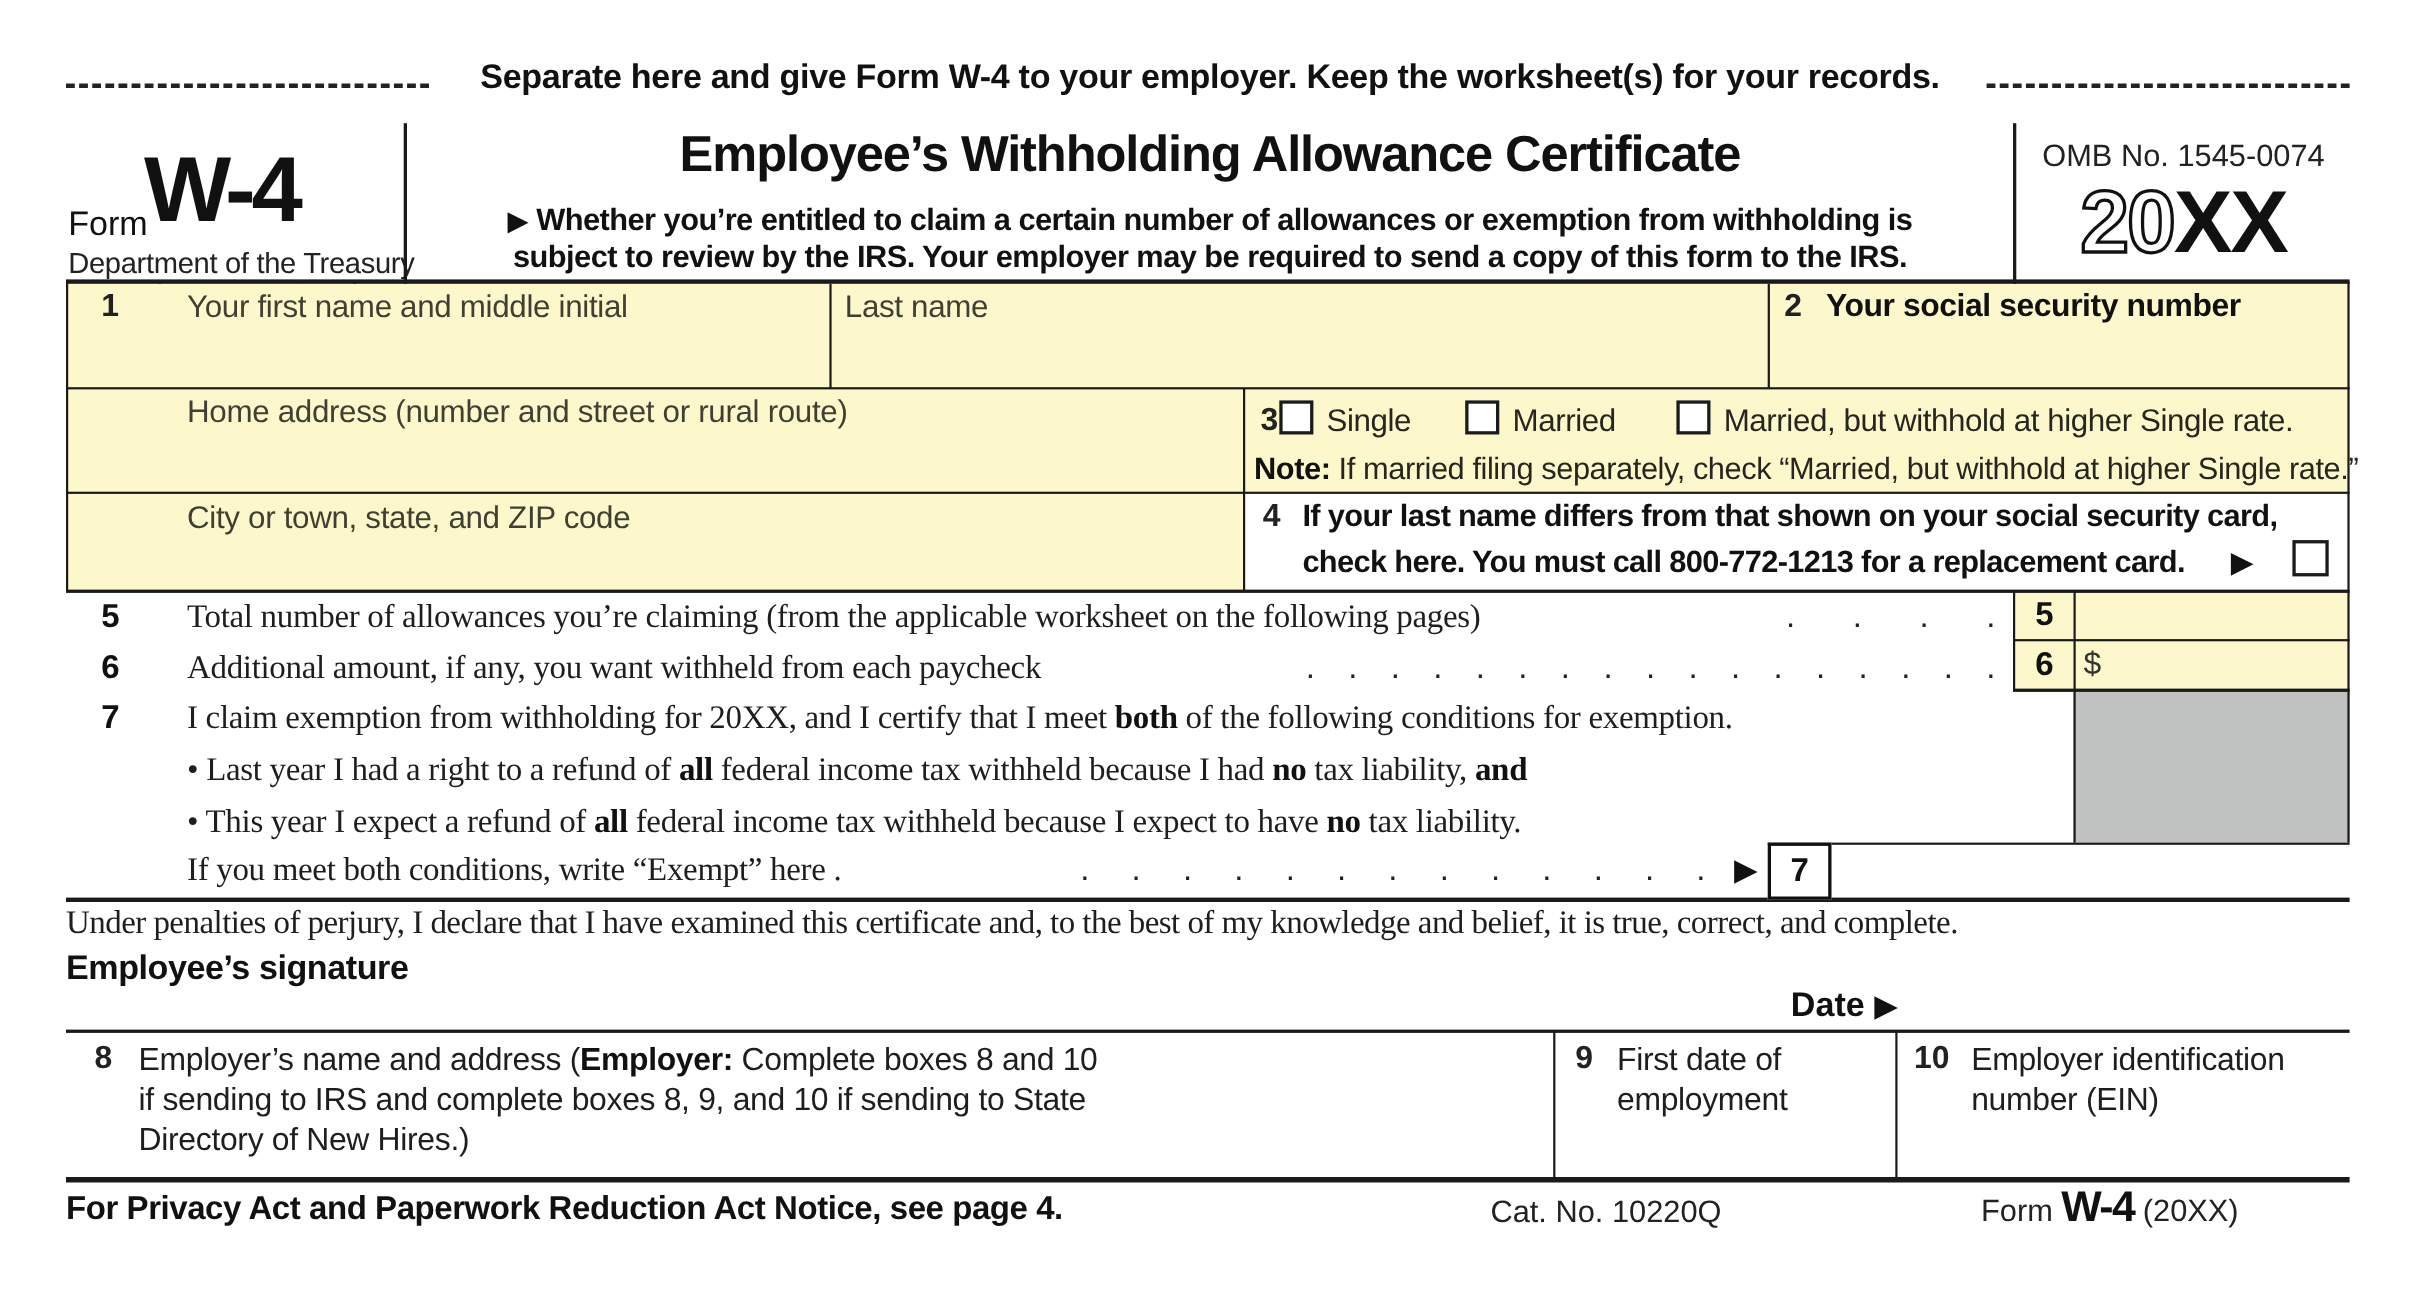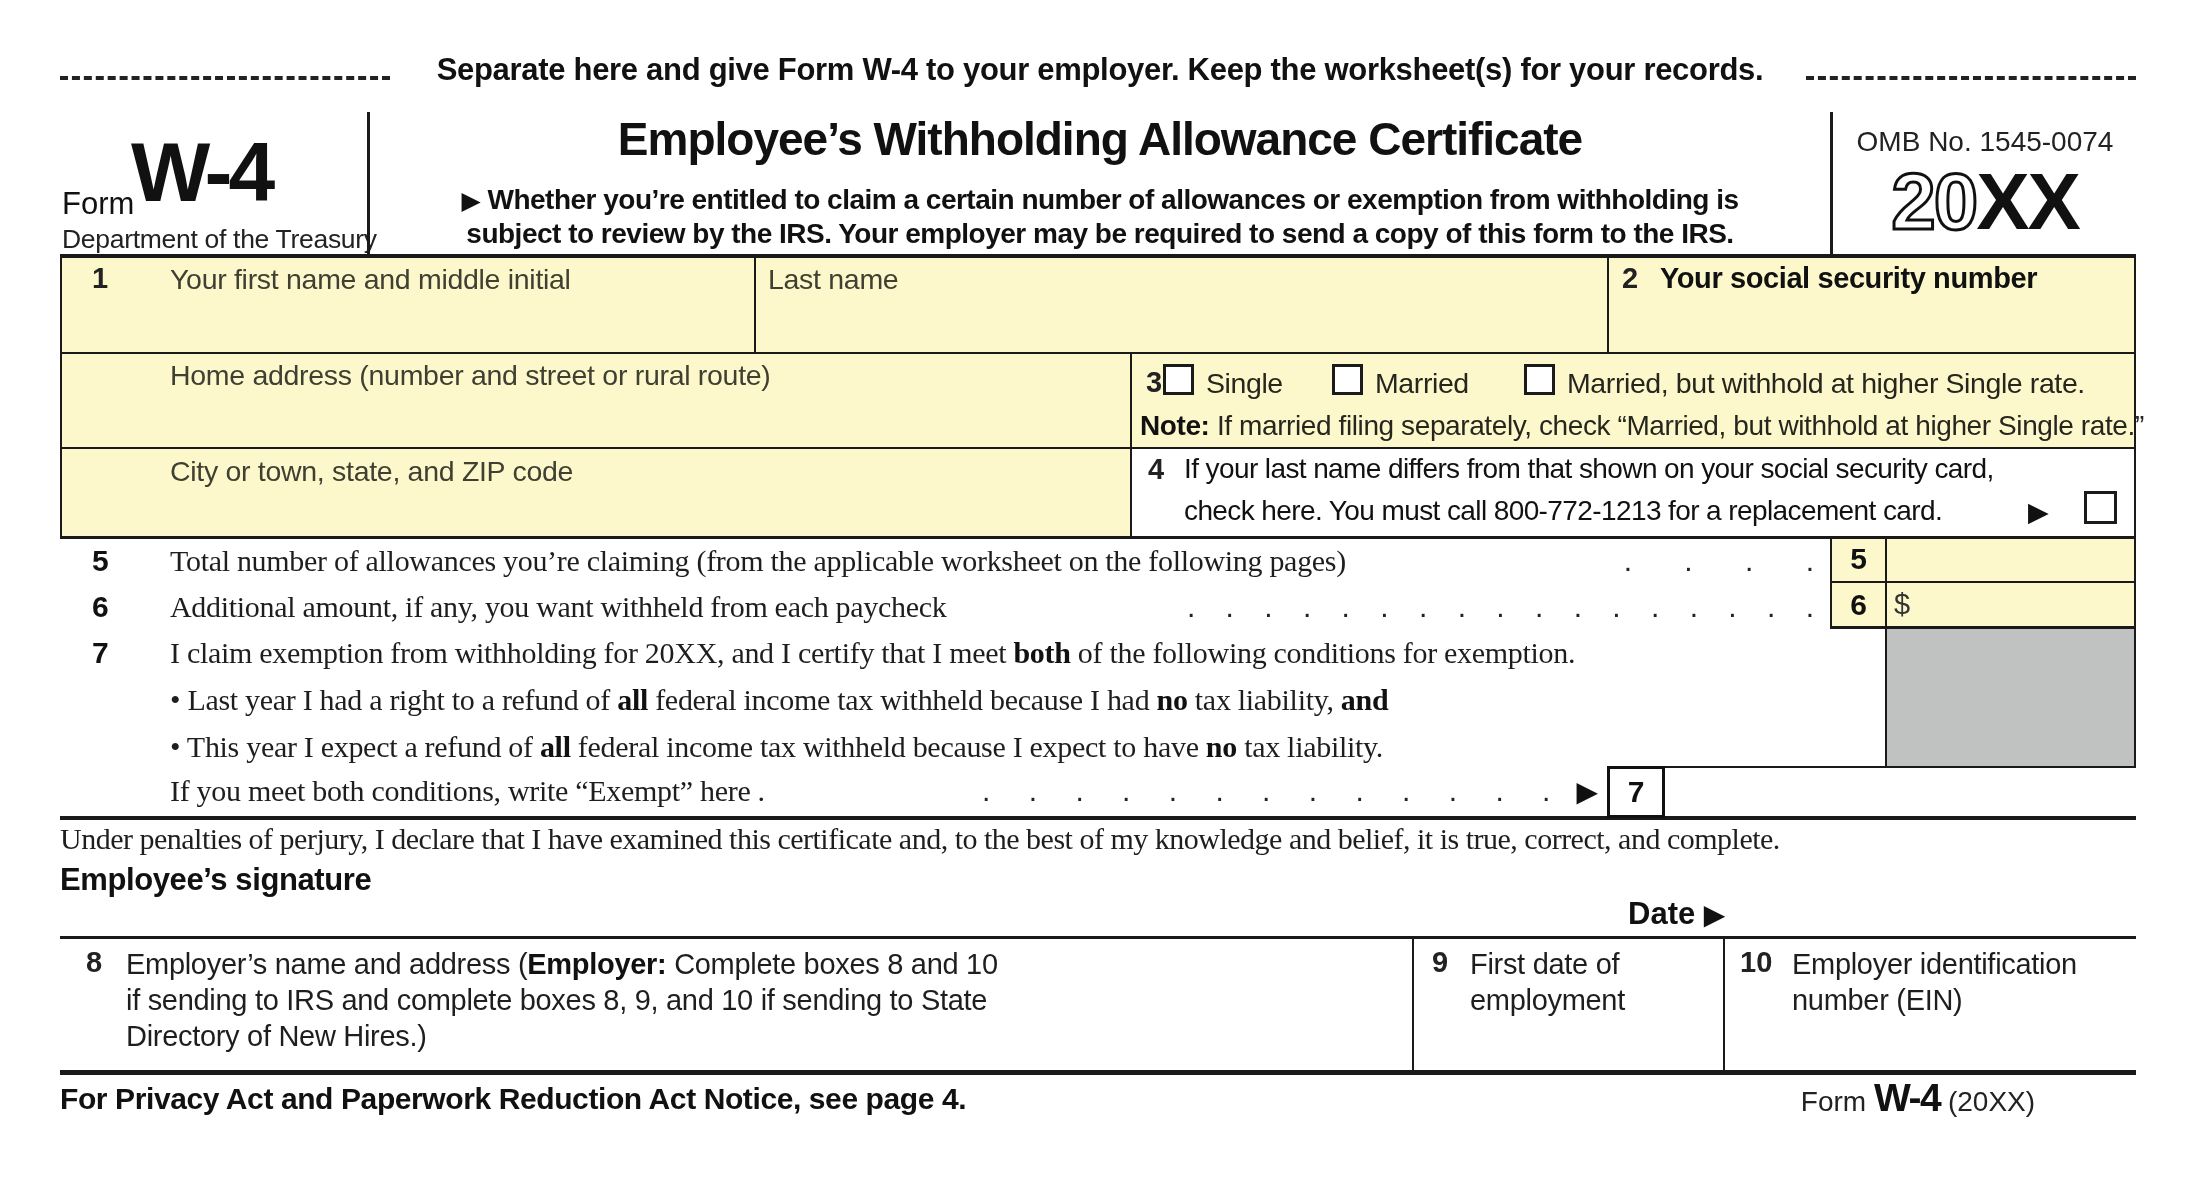--- a/index.html
+++ b/index.html
@@ -32,21 +32,21 @@
   .input-area{position:absolute;}
   .sep-text{position:absolute;left:0;top:52px;width:2200px;text-align:center;font-size:31px;font-weight:bold;color:#111;letter-spacing:-0.3px;}
   .title{position:absolute;left:380px;top:112px;width:1440px;text-align:center;font-size:46px;font-weight:bold;color:#111;letter-spacing:-1px;}
   .subtitle{position:absolute;left:380px;width:1440px;text-align:center;font-size:28px;font-weight:bold;color:#111;letter-spacing:-0.5px;white-space:nowrap;}
   .w4-logo{position:absolute;left:131px;top:124px;font-size:84px;font-weight:bold;letter-spacing:-4px;color:#111;}
   .year{position:absolute;left:1840px;top:156px;width:290px;text-align:center;font-size:80px;font-weight:bold;letter-spacing:-2px;color:#111;white-space:nowrap;}
   .year .outline{color:#fff;margin-top:20px;-webkit-text-stroke:3px #111;}
   .small-lbl{font-size:26.5px;color:#222;letter-spacing:-0.3px;}
   .cell-num{position:absolute;width:55px;text-align:center;font-weight:bold;font-size:30px;color:#111;}
   .note-txt{font-size:28px;color:#26261e;letter-spacing:-0.4px;white-space:nowrap;}
-  .bold-line{font-size:28px;font-weight:normal;color:#111;letter-spacing:-0.6px;white-space:nowrap;}
+  .bold-line{font-size:28px;font-weight:bold;color:#111;letter-spacing:-0.6px;white-space:nowrap;}
   .box-col{position:absolute;font-size:29px;letter-spacing:-0.3px;color:#1e1e1e;line-height:36px;}
   .seven-box{position:absolute;left:1607px;top:766px;width:58px;height:52px;background:#fff;border:3px solid #111;display:flex;align-items:center;justify-content:center;font-size:30px;font-weight:bold;color:#111;}
 </style>
 </head>
 <body>
 
 <div id="canvas">
 
   <div class="dash" style="left:60px;top:76px;width:330px;"></div>
   <div class="sep-text">Separate here and give Form W-4 to your employer. Keep the worksheet(s) for your records.</div>
@@ -185,17 +185,18 @@
 
   <div class="abs num" style="left:1432px;top:946px;">9</div>
   <div class="box-col" style="left:1470px;top:946px;width:215px;">First date of employment</div>
   <div class="input-area" style="left:1416px;top:1025px;width:305px;height:43px;"></div>
 
   <div class="abs num" style="left:1740px;top:946px;">10</div>
   <div class="box-col" style="left:1792px;top:946px;width:300px;">Employer identification number (EIN)</div>
   <div class="input-area" style="left:1727px;top:1025px;width:405px;height:43px;"></div>
 
   <div class="abs b" style="left:60px;top:1082px;font-size:30px;letter-spacing:-0.4px;">For Privacy Act and Paperwork Reduction Act Notice, see page 4.</div>
+  <div class="abs" style="left:1280px;top:1086px;width:360px;text-align:center;font-size:28px;color:#222;">Cat. No. 10220Q</div>
   <div class="abs" style="left:1700px;top:1076px;width:436px;text-align:center;font-size:28px;color:#222;white-space:nowrap;">
     <span>Form </span><span class="b" style="font-size:39px;letter-spacing:-1.5px;">W-4</span><span> (20XX)</span>
   </div>
 
 </div>
 
 </body></html>

